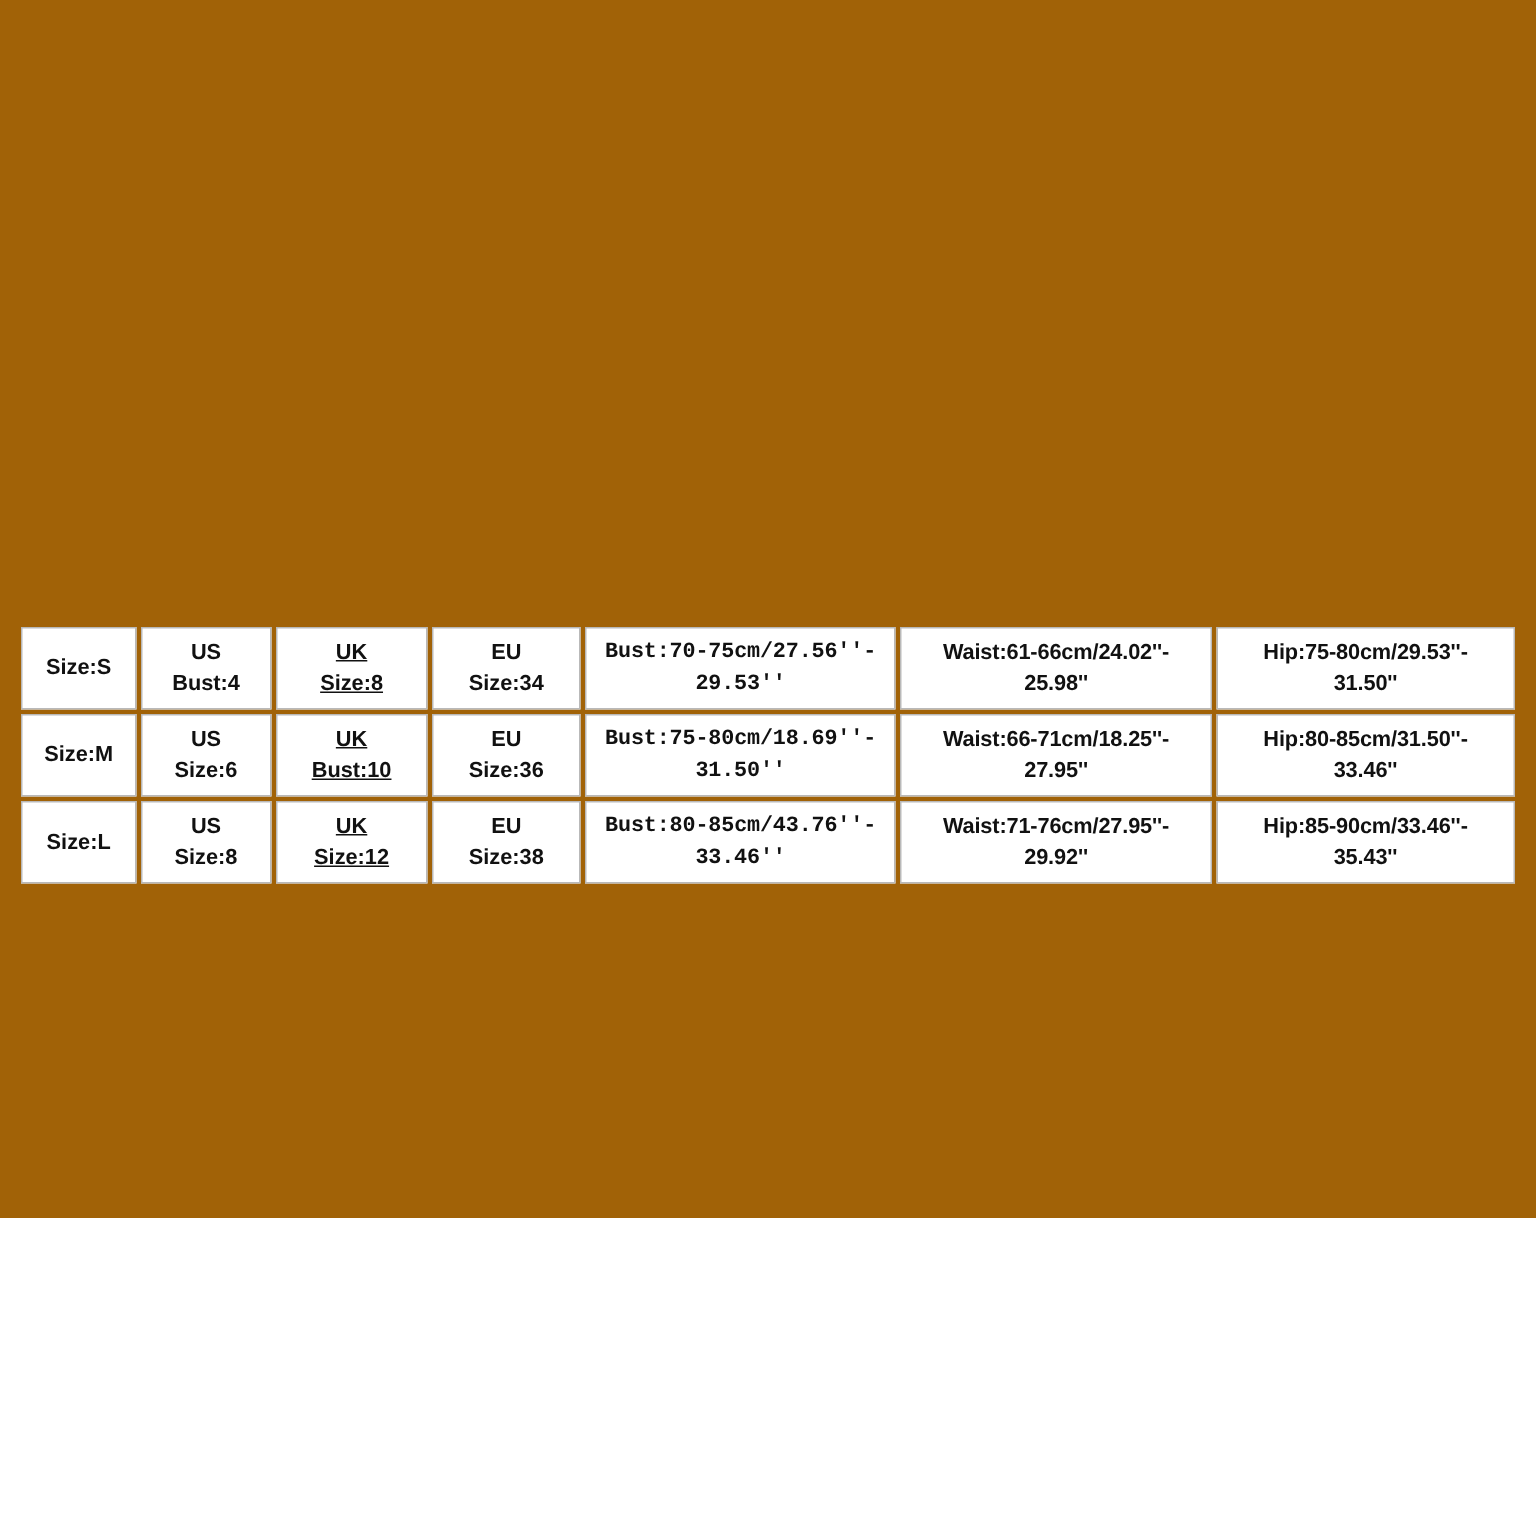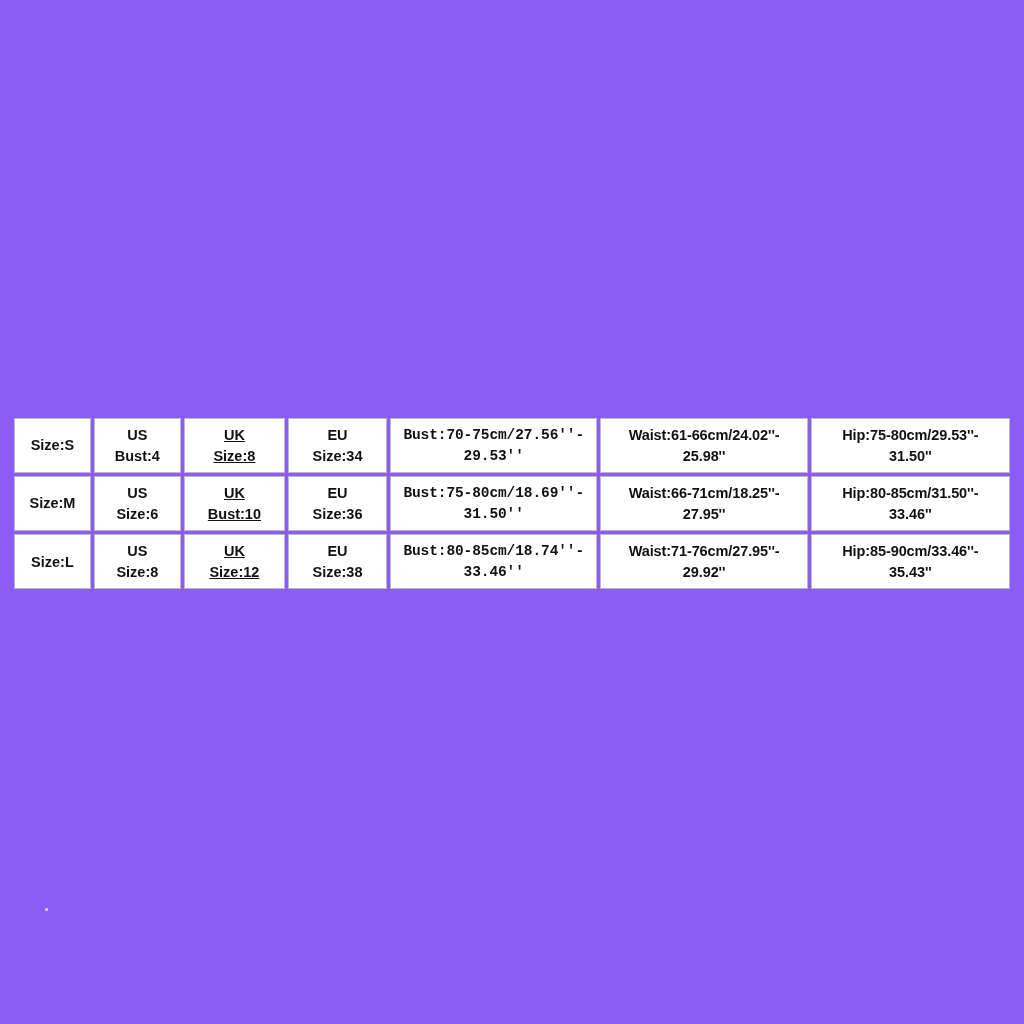--- a/index.html
+++ b/index.html
@@ -6,22 +6,22 @@
     margin: 0;
     padding: 0;
     width: 1024px;
     height: 1024px;
     background: #ffffff;
     font-family: "Liberation Sans", sans-serif;
   }
   #page {
     position: relative;
     width: 1024px;
-    height: 1024px;
-    background: #8b5cf6;
+    height: 812px;
+    background: #a16207;
     overflow: hidden;
   }
   #size-chart {
     position: absolute;
     left: 11px;
     top: 415px;
     width: 1002px;
     border-collapse: separate;
     border-spacing: 3px;
     table-layout: fixed;
@@ -132,21 +132,21 @@
         </td>
         <td class="col-uk two-line">
           <span>UK</span>
           <span>Size:12</span>
         </td>
         <td class="col-eu two-line">
           <span>EU</span>
           <span>Size:38</span>
         </td>
         <td class="col-bust two-line meas">
-          <span>Bust:80-85cm/18.74''-</span>
+          <span>Bust:80-85cm/43.76''-</span>
           <span>33.46''</span>
         </td>
         <td class="col-waist two-line meas">
           <span>Waist:71-76cm/27.95''-</span>
           <span>29.92''</span>
         </td>
         <td class="col-hip two-line meas">
           <span>Hip:85-90cm/33.46''-</span>
           <span>35.43''</span>
         </td>

